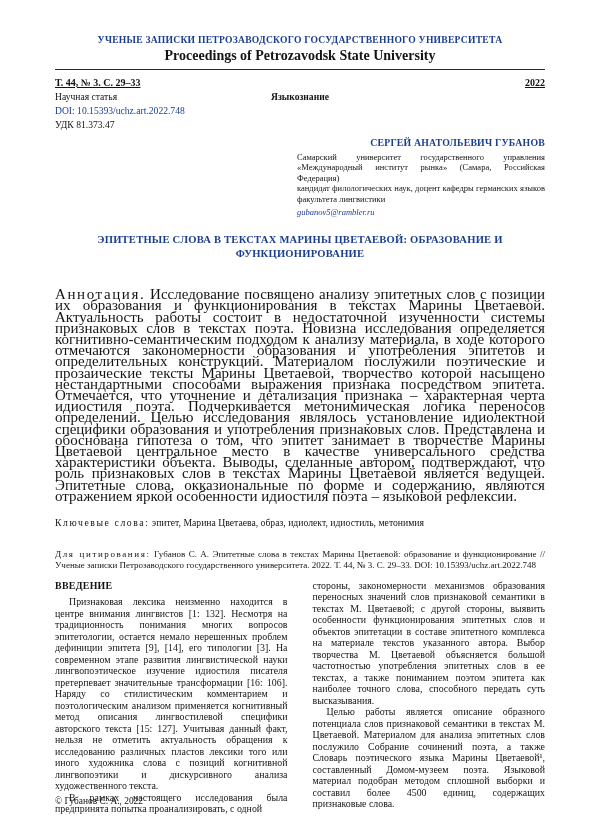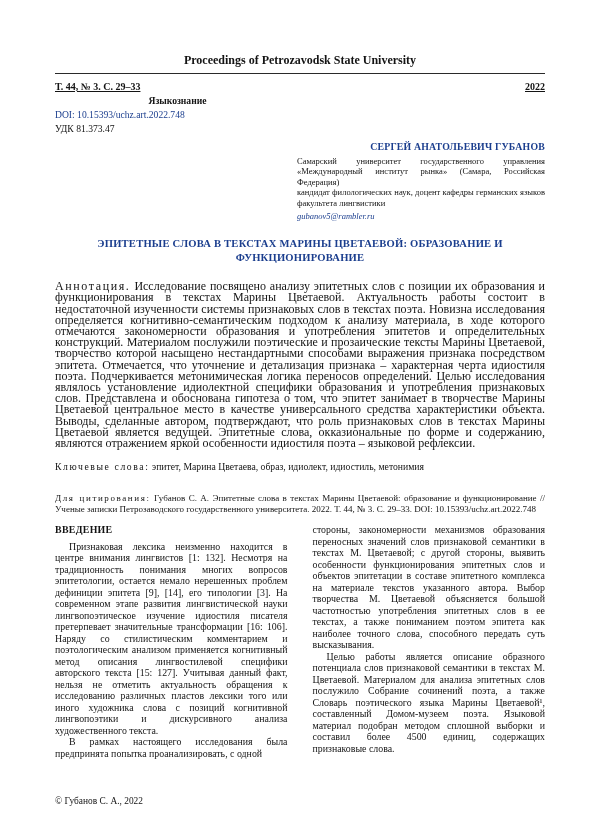--- a/index.html
+++ b/index.html
@@ -11,21 +11,21 @@
     margin: 0 auto;
     background: #fff;
     padding: 34px 55px 28px 55px;
     overflow: hidden;
   }
   .journal-title {
     color: #1b3e8e; font-weight: bold; font-size: 9.6px;
     text-align: center; letter-spacing: 0.25px;
   }
   .journal-subtitle {
-    font-weight: bold; font-size: 12px; text-align: center; margin-top: 19px;
+    font-weight: bold; font-size: 14px; text-align: center; margin-top: 3px;
   }
   .rule { border: none; border-top: 1px solid #2a2a2a; margin: 5px 0 7px 0; }
   .meta-row1 { display: flex; justify-content: space-between; font-size: 10px; font-weight: bold; text-decoration: underline; }
   .meta-row2 { display: grid; grid-template-columns: 1fr auto 1fr; font-size: 9.6px; margin-top: 3px; align-items: baseline; }
   .article-type { text-align: left; }
   .section-label { font-weight: bold; text-align: center; }
   .doi-line { color: #1b3e8e; font-size: 9.6px; margin-top: 3px; }
   .udk-line { font-size: 9.6px; margin-top: 3px; }
   .author-block {
     width: 248px; margin-left: auto; margin-top: 8px;
@@ -34,48 +34,50 @@
   .author-name {
     color: #1b3e8e; font-weight: bold; font-size: 9.8px;
     text-align: right; margin-bottom: 3px; letter-spacing: 0.2px;
   }
   .author-email { font-style: italic; color: #1b3e8e; margin-top: 2px; text-align: left; }
   .article-title {
     text-align: center; color: #1b3e8e; font-weight: bold;
     font-size: 10.6px; line-height: 14px; margin: 16px 30px 0 30px;
     letter-spacing: 0.2px;
   }
-  .abstract { font-size: 12px; line-height: 11.2px; text-align: justify; margin-top: 16px; }
+  .abstract { font-size: 15px; line-height: 11.2px; text-align: justify; margin-top: 28px; }
   .spaced-label { letter-spacing: 1.6px; }
   .keywords { font-size: 9.7px; line-height: 11.2px; text-align: justify; margin-top: 7px; }
   .citation { font-size: 9px; line-height: 10.8px; text-align: justify; margin-top: 21px; }
   .columns { display: flex; gap: 25px; margin-top: 4px; }
   .col { width: 239px; font-size: 9.9px; line-height: 11.5px; text-align: justify; }
   .intro-heading { font-weight: bold; font-size: 9.9px; margin: 0 0 5px 0; letter-spacing: 0.3px; }
   p.body-p { margin: 0; }
   p.indent { text-indent: 14px; }
   .footer { position: absolute; left: 55px; bottom: 14px; font-size: 9.4px; }
 </style>
 </head>
 <body>
 
 <div class="page">
 
   <header>
+    <div class="journal-title">УЧЕНЫЕ ЗАПИСКИ ПЕТРОЗАВОДСКОГО ГОСУДАРСТВЕННОГО УНИВЕРСИТЕТА</div>
     <div class="journal-subtitle">Proceedings of Petrozavodsk State University</div>
   </header>
 
   <hr class="rule">
 
   <div class="meta-row1">
     <span>Т. 44, № 3. С. 29–33</span>
     <span>2022</span>
   </div>
 
   <div class="meta-row2">
+    <span class="article-type">Научная статья</span>
     <span class="section-label">Языкознание</span>
     <span></span>
   </div>
 
   <div class="doi-line">DOI: 10.15393/uchz.art.2022.748</div>
   <div class="udk-line">УДК 81.373.47</div>
 
   <div class="author-block">
     <div class="author-name">СЕРГЕЙ АНАТОЛЬЕВИЧ ГУБАНОВ</div>
     <div>Самарский университет государственного управления «Международный институт рынка» (Самара, Российская Федерация)</div>

